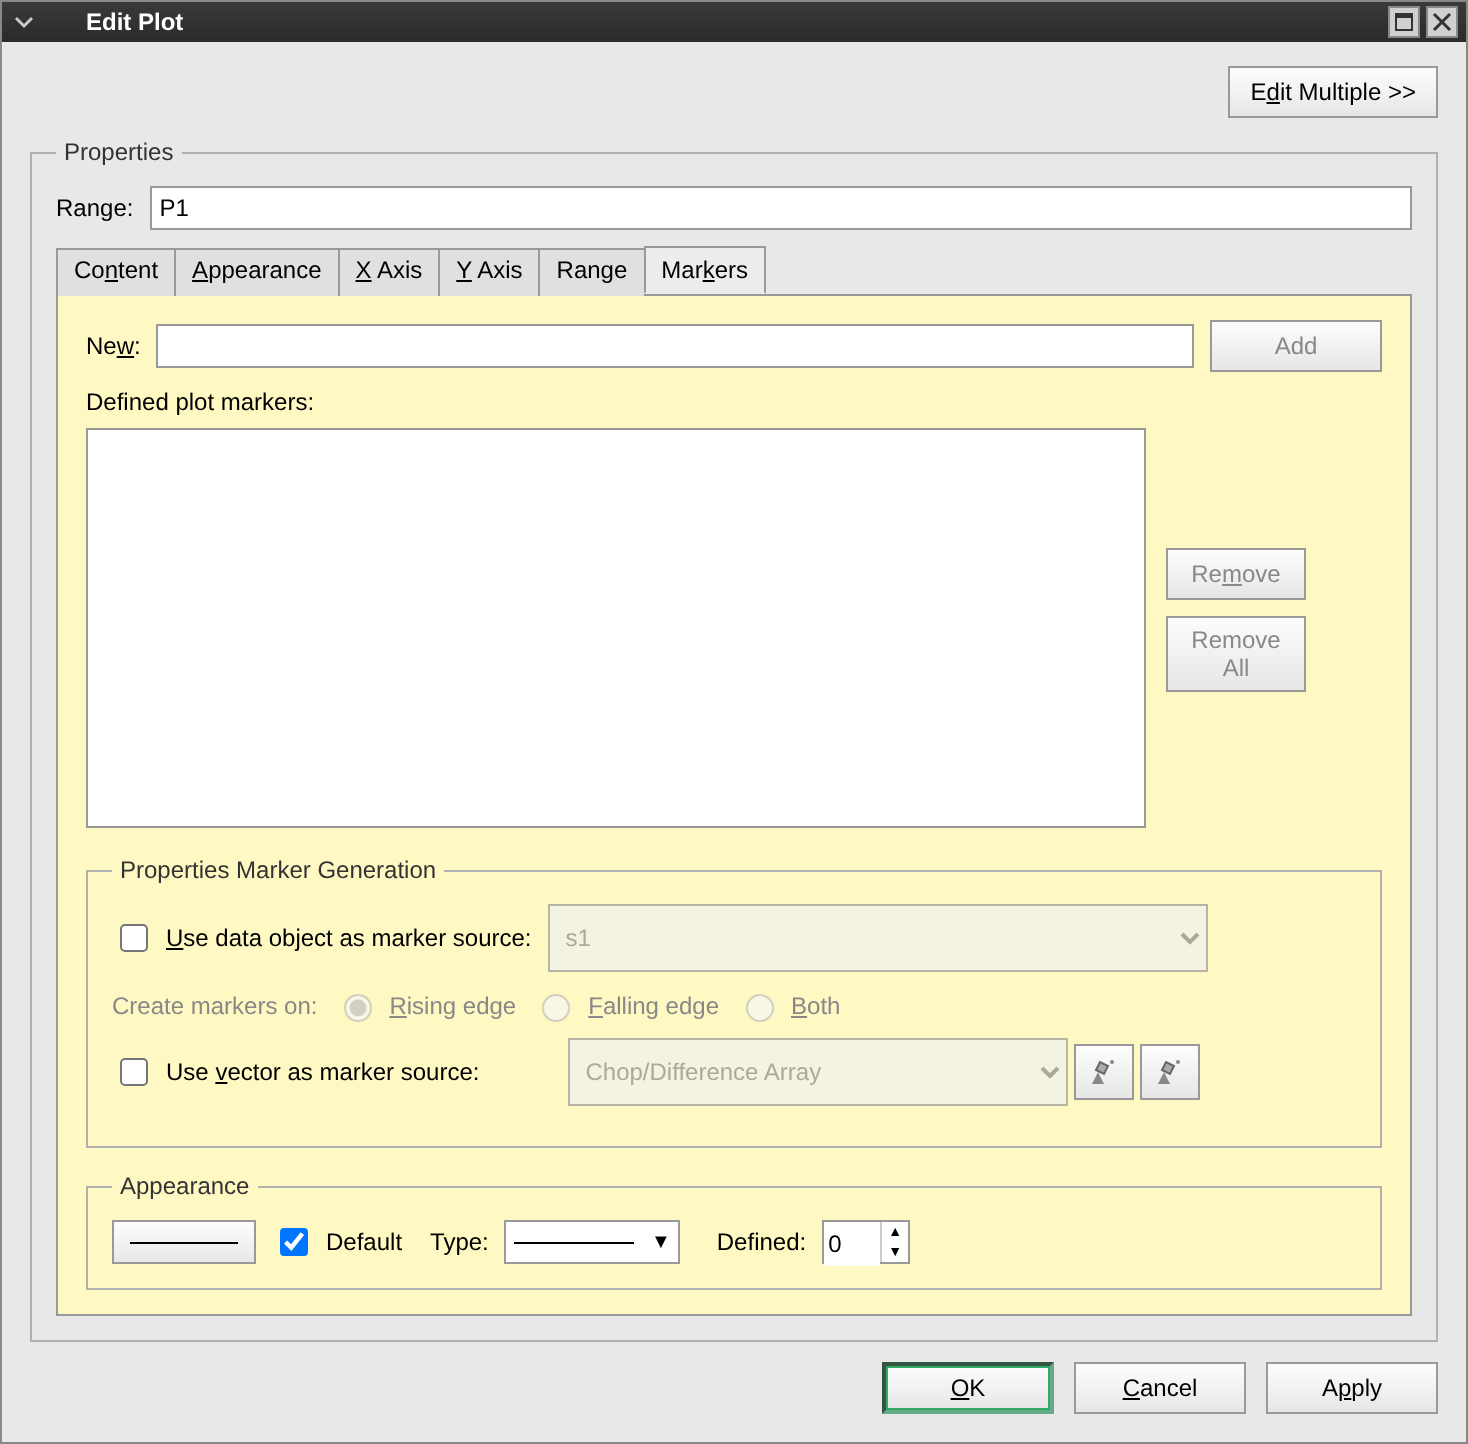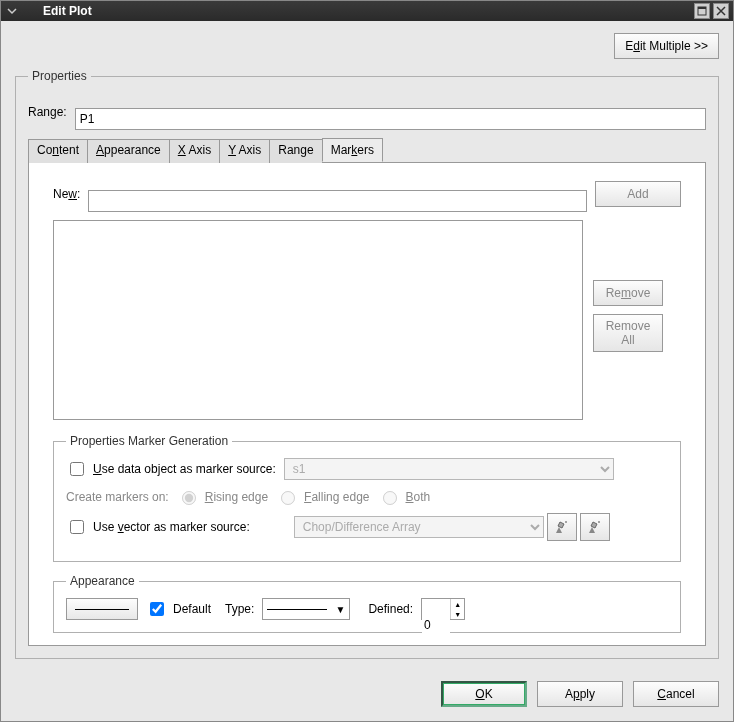--- a/index.html
+++ b/index.html
@@ -12,31 +12,31 @@
   .client { position:absolute; top:20px; left:0; right:0; bottom:0; padding:12px 14px; }
   .top-row { display:flex; justify-content:flex-end; margin-bottom:10px;}
   .btn { background:linear-gradient(#fdfdfd,#e6e6e6); border:1px solid #999; padding:4px 10px; cursor:pointer; min-height:26px; display:inline-flex; align-items:center; justify-content:center;}
   .btn.wide { min-width:86px; }
   .btn[disabled] { color:#888; }
   .btn.default { border:2px inset #6a8; box-shadow: inset 0 0 0 1px #3a6;}
   fieldset { border:1px solid #b0b0b0; padding:10px 12px 12px 12px; margin:0 0 12px 0;}
   legend { padding:0 4px; color:#333; }
   .row { display:flex; align-items:center; gap:8px; margin-bottom:8px;}
   label.inline { white-space:nowrap; }
-  input[type=text] { border:1px solid #999; background:#fff; height:22px; padding:2px 4px;margin-top:15px;}
+  input[type=text] { border:1px solid #999; background:#fff; height:22px; padding:2px 4px;}
   .tabs { display:flex; border-bottom:1px solid #999; }
   .tab { border:1px solid #999; border-bottom:none; background:#e0e0e0; padding:3px 8px; margin-right:-1px; position:relative; top:1px; cursor:pointer;}
   .tab.active { background:#ececec; top:0; border-bottom:1px solid #ececec; padding-top:4px; padding-bottom:4px;}
   .tab .ul { text-decoration:underline; }
-  .tabpanel { border:1px solid #999; border-top:none; padding:12px 24px; background:#ffffff;}
+  .tabpanel { border:1px solid #999; border-top:none; padding:12px 14px; background:#fef9c3;}
   .listbox { width:530px; height:200px; border:1px solid #999; background:#fff;}
   .markers-area { display:flex; gap:10px; }
   .markers-side { display:flex; flex-direction:column; gap:8px; padding-top:60px;}
   .markers-side .btn { width:70px;}
-  .amg select, .amg input[type=text].combo { width:330px; height:22px; border:1px solid #999; background:#f4f4f4; color:#888; padding:2px 4px;}
+  .amg select, .amg input[type=text].combo { width:330px; height:34px; border:1px solid #999; background:#f4f4f4; color:#888; padding:2px 4px;}
   .amg select[disabled] { color:#888; background:#f0f0f0;}
   .iconbtn { width:30px; height:28px; border:1px solid #999; background:linear-gradient(#fdfdfd,#e6e6e6); display:inline-flex; align-items:center; justify-content:center; cursor:pointer;}
   .chk { display:inline-flex; align-items:center; gap:6px;}
   .chk input { width:14px; height:14px;}
   .muted { color:#888; }
   .radio-row { display:flex; align-items:center; }
   .sample-box { width:72px; height:22px; border:1px solid #999; background:linear-gradient(#fdfdfd,#e8e8e8); display:inline-flex; align-items:center; justify-content:center;}
   .sample-line { width:54px; height:1px; background:#000; }
   .typebox { width:88px; height:22px; border:1px solid #999; background:#fff; display:inline-flex; align-items:center; padding:0 4px; gap:4px;}
   .typebox .caret { margin-left:auto; font-size:10px;}
@@ -95,20 +95,21 @@
         <div class="tab active"><span>Mar<span class="ul">k</span>ers</span></div>
       </div>
 
       <div class="tabpanel">
         <div class="row">
           <label class="inline"><span>Ne<span class="ul">w</span>:</span></label>
           <input type="text" style="flex: 1 1 0%;" value="">
           <button class="btn wide" disabled="">Add</button>
         </div>
 
+        <div style="margin-bottom:6px;">Defined plot markers:</div>
         <div class="markers-area">
           <div class="listbox"></div>
           <div class="markers-side">
             <button class="btn" disabled="">
                 <span>Re<span class="ul">m</span>ove</span>
               </button>
             <button class="btn" disabled="">Remove All</button>
           </div>
         </div>
 
@@ -194,20 +195,20 @@
           </div>
         </fieldset>
       </div>
     </fieldset>
 
     <div class="footer-btns">
       <button class="btn wide default">
           <span><span class="ul">O</span>K</span>
         </button>
       <button class="btn wide">
-          <span>A<span class="ul">p</span>ply</span>
+          <span><span class="ul">C</span>ancel</span>
         </button>
       <button class="btn wide">
-          <span><span class="ul">C</span>ancel</span>
+          <span>A<span class="ul">p</span>ply</span>
         </button>
     </div>
   </div>
 </div>
 
 </body></html>

